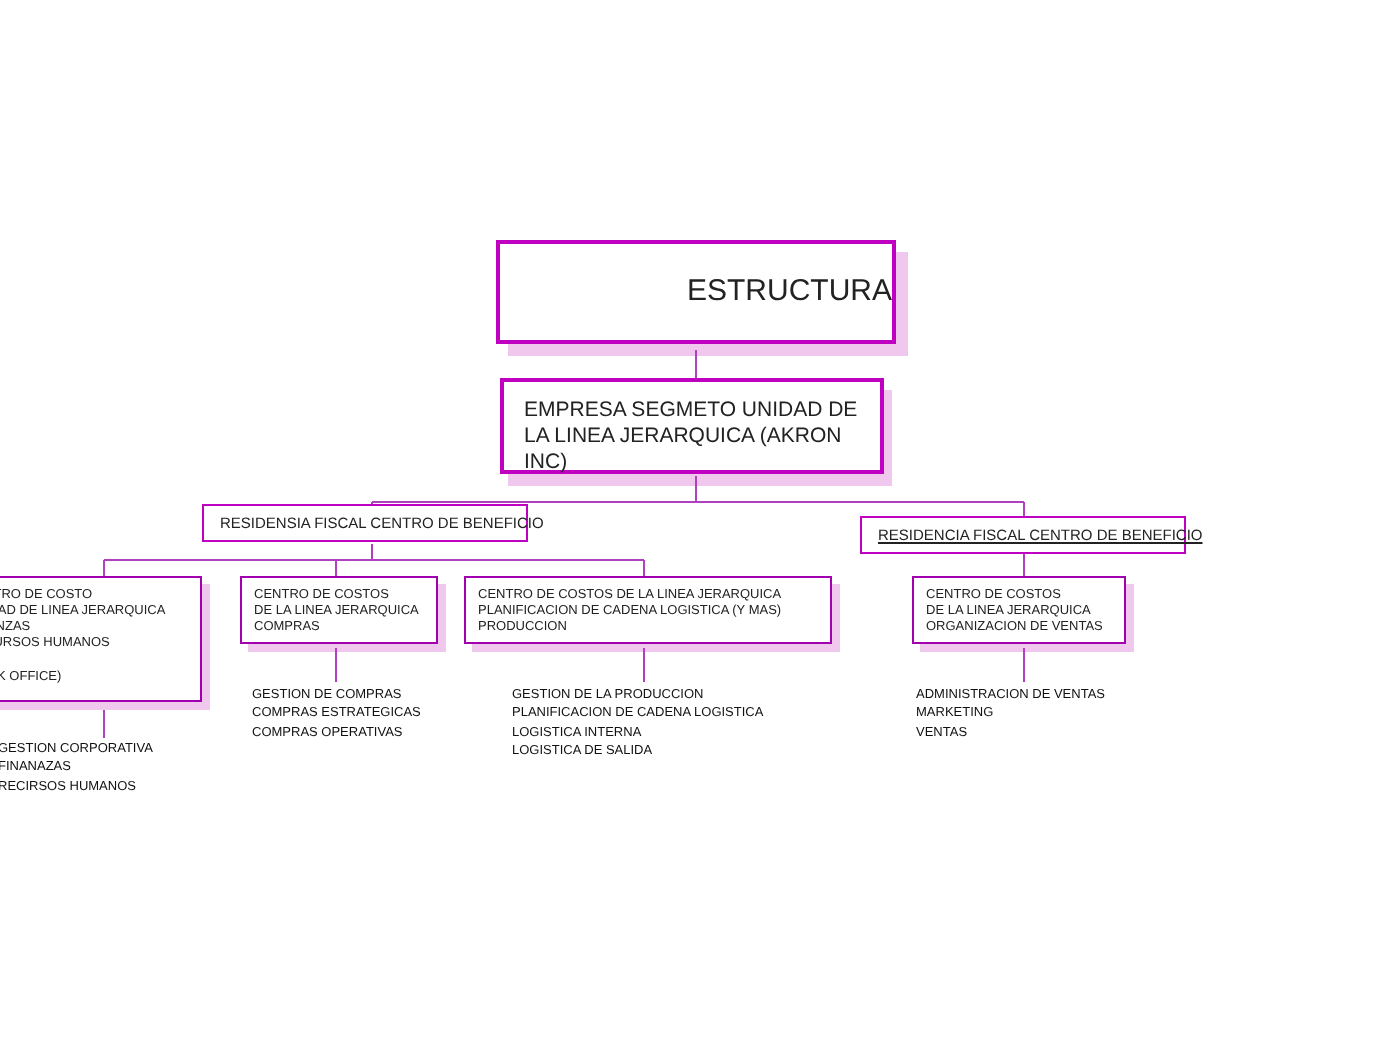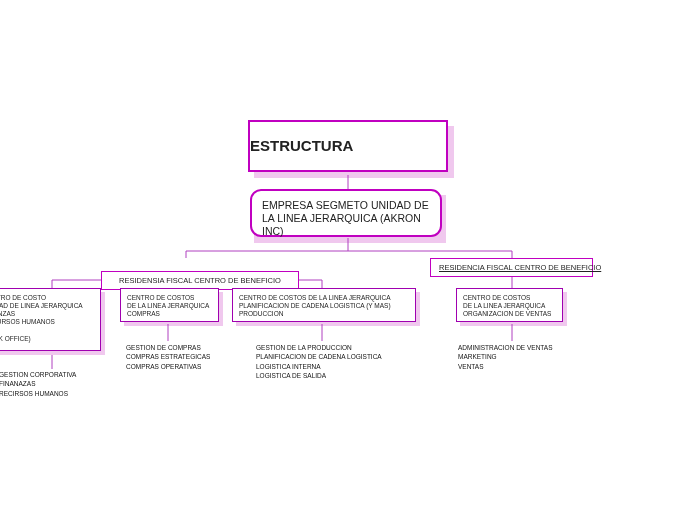--- a/index.html
+++ b/index.html
@@ -29,25 +29,25 @@
     line-height: 1.25;
   }
   .shadow {
     position: absolute;
     background: #f0c8ee;
     z-index: 0;
   }
   .title-node {
     border: 2px solid #c000c0;
     font-size: 15px;
-    font-weight: bold;
+    font-weight: normal;
     text-align: center;
     display: flex;
     align-items: center;
-    justify-content: flex-start;
+    justify-content: flex-end;
     z-index: 2;
   }
   .title-node span { display: block; }
   .sub-node {
     border: 2px solid #c000c0;
     font-size: 10.5px;
     padding: 8px 10px 6px 10px;
     text-align: left;
     z-index: 2;
   }
@@ -113,27 +113,27 @@
   </svg>
 
   <div class="shadow" style="left:254px; top:126px; width:200px; height:52px;"></div>
   <div class="node title-node" style="left:248px; top:120px; width:200px; height:52px;">
     <div>
       <span>ESTRUCTURA</span>
     </div>
   </div>
 
   <div class="shadow" style="left:254px; top:195px; width:192px; height:48px;"></div>
-  <div class="node sub-node" style="left:250px; top:189px; width:192px; height:48px;border-radius:11px;">
+  <div class="node sub-node" style="left:250px; top:189px; width:192px; height:48px;">
     <span>EMPRESA SEGMETO UNIDAD DE</span>
     <span>LA LINEA JERARQUICA</span>
     <span>(AKRON INC)</span>
   </div>
 
-  <div class="node band-node" style="left:101px; top:271px; width:198px;">
+  <div class="node band-node" style="left:101px; top:252px; width:163px;">
     <span>RESIDENSIA FISCAL CENTRO DE BENEFICIO</span>
   </div>
   <div class="node band-node" style="left:430px; top:258px; width:163px;text-decoration:underline;">
     <span>RESIDENCIA FISCAL CENTRO DE BENEFICIO</span>
   </div>
 
   <div class="shadow" style="left:-20px; top:292px; width:125px; height:63px;"></div>
   <div class="node leaf-node" style="left:-24px; top:288px; width:125px; height:63px;">
     <span class="ln">CENTRO DE COSTO</span>
     <span class="ln">UNIDAD DE LINEA JERARQUICA</span>

